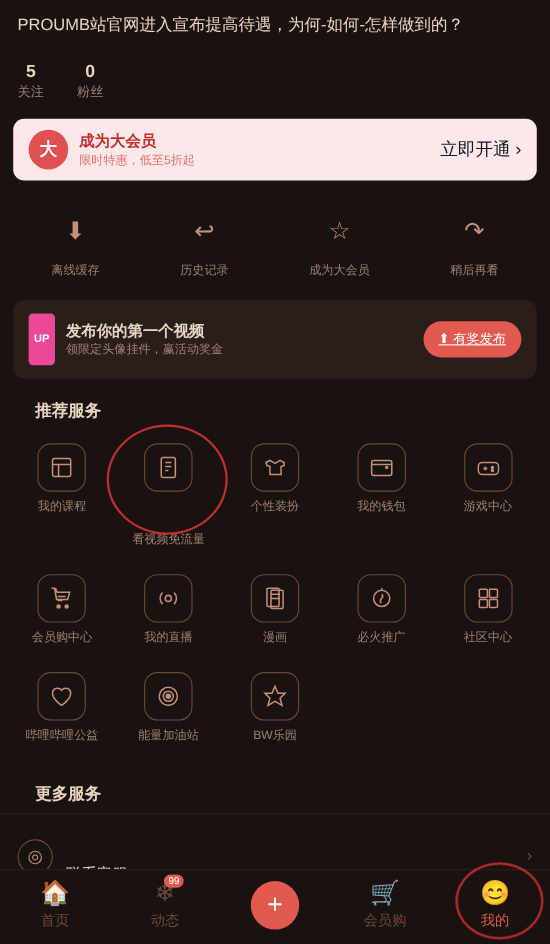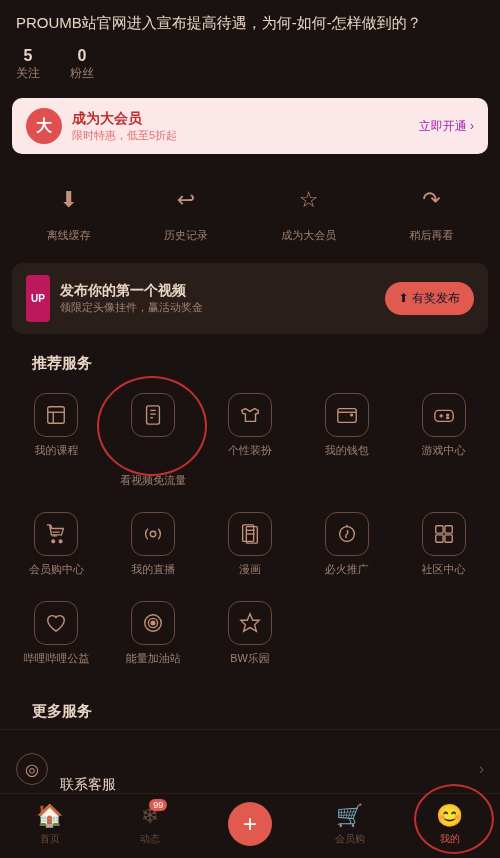--- a/index.html
+++ b/index.html
@@ -14,21 +14,21 @@
 
     
     .header {
       background: #1a1210;
       padding: 12px 16px 8px;
     }
     .header-title {
       font-size: 15px;
       color: #e8d5c4;
       line-height: 1.4;
-      margin-bottom: 14px;
+      margin-bottom: 24px;
     }
     .header-stats {
       display: flex;
       gap: 30px;
     }
     .header-stat {
       text-align: center;
     }
     .header-stat-num {
       font-size: 16px;
@@ -69,22 +69,22 @@
     .vip-title {
       font-size: 14px;
       font-weight: bold;
       color: #c03030;
     }
     .vip-subtitle {
       font-size: 11px;
       color: #e07070;
     }
     .vip-btn {
-      font-size: 12px;
-      color: #a21caf;
+      font-size: 16px;
+      color: #0f172a;
       white-space: nowrap;
     }
 
     
     .quick-actions {
       display: flex;
       justify-content: space-around;
       padding: 16px 10px;
       background: #1a1210;
     }
@@ -112,21 +112,21 @@
     
     .up-banner {
       background: #2a1e1a;
       margin: 4px 12px;
       border-radius: 10px;
       display: flex;
       align-items: center;
       padding: 12px 14px;
     }
     .up-badge {
-      background: #be185d;
+      background: #ec4899;
       color: white;
       font-size: 10px;
       font-weight: bold;
       padding: 18px 5px;
       border-radius: 4px;
       margin-right: 10px;
     }
     .up-text {
       flex: 1;
     }
@@ -134,28 +134,29 @@
       font-size: 14px;
       color: #e8d5c4;
       font-weight: bold;
     }
     .up-subtitle {
       font-size: 11px;
       color: #a08070;
     }
     .up-btn {
       background: #e05a50;
-      color: #0f172a;
+      color: #ffffff;
       font-size: 12px;
       padding: 8px 14px;
       border-radius: 20px;
       display: flex;
       align-items: center;
       gap: 4px;
       white-space: nowrap;
+      text-decoration: underline;
     }
 
     
     .section-title {
       font-size: 15px;
       font-weight: bold;
       color: #e8d5c4;
       padding: 16px 32px 8px;
     }
 
@@ -265,21 +266,21 @@
       flex: 1;
     }
     .nav-icon {
       font-size: 22px;
       color: #6a4a3a;
     }
     .nav-icon.active {
       color: #e05a50;
     }
     .nav-label {
-      font-size: 10px;
+      font-size: 13px;
       color: #6a4a3a;
       text-align: right;
     }
     .nav-label.active {
       color: #e05a50;
     }
     .nav-center-btn {
       width: 44px;
       height: 44px;
       background: #e05a50;

